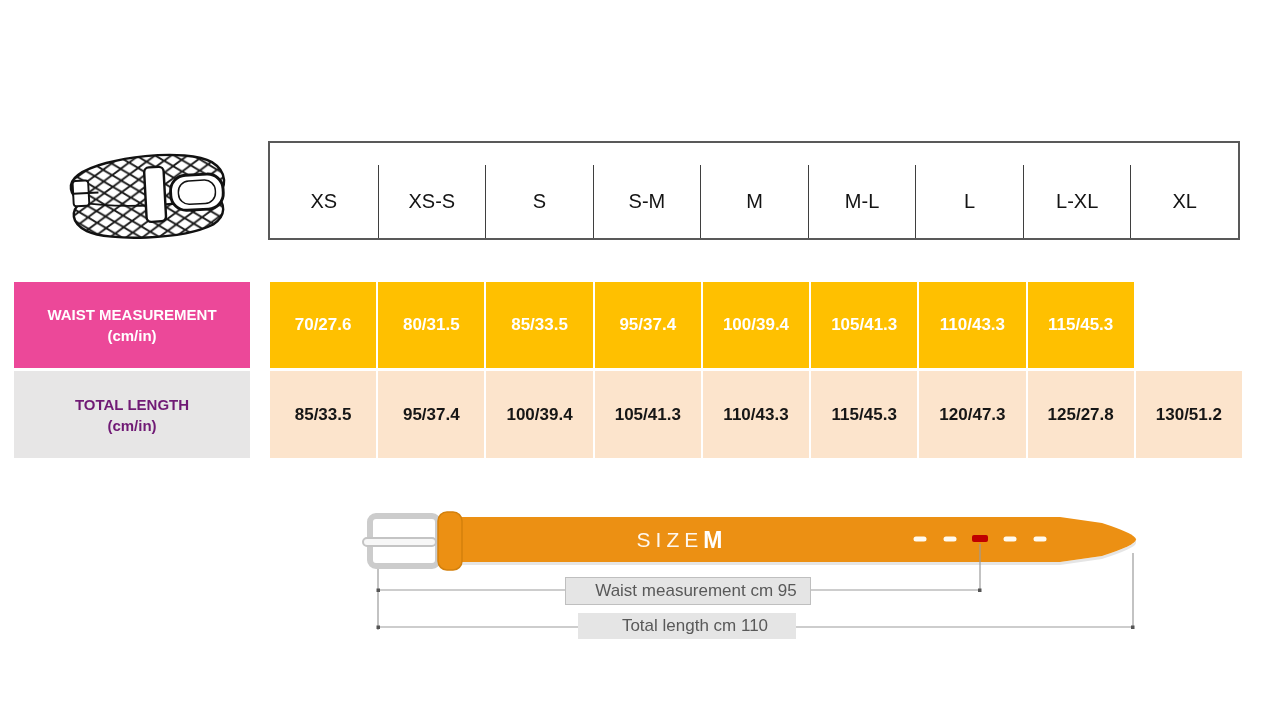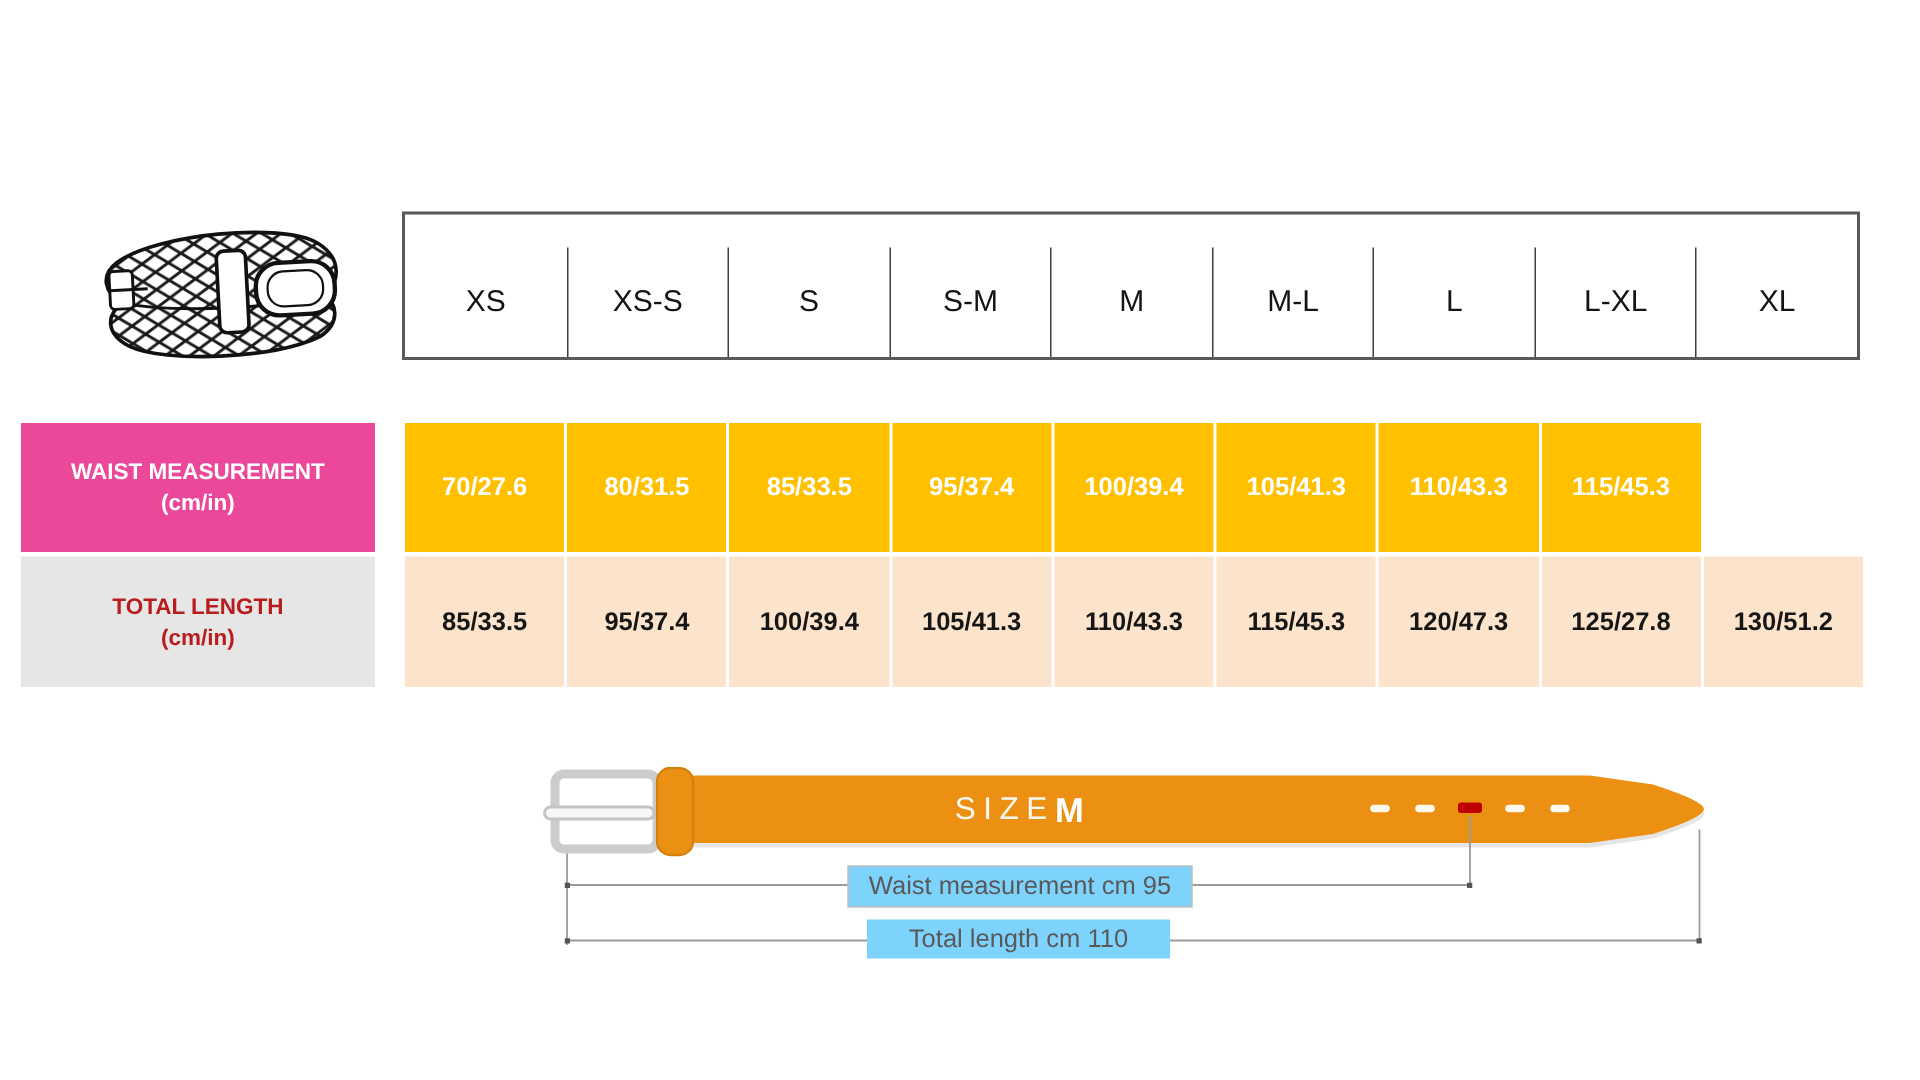--- a/index.html
+++ b/index.html
@@ -20,21 +20,21 @@
   }
   .hdr-cell:first-child { border-left:none; }
 
   
   .row-label {
     position:absolute; left:14px; width:236px;
     display:flex; flex-direction:column; align-items:center; justify-content:center;
     font-weight:bold; font-size:15px; line-height:1.4; text-align:center;
   }
   .row-label.waist  { top:282px; height:86px; background:#ec4899; color:#ffffff; }
-  .row-label.length { top:371px; height:87px; background:#E7E6E6; color:#b91c1c; }
+  .row-label.length { top:371px; height:87px; background:#E7E6E6; color:#701a75; }
 
   
   .data-row {
     position:absolute; left:270px; width:972px;
     display:grid; grid-template-columns:repeat(9,1fr); gap:2px;
   }
   .data-row.waist  { top:282px; height:86px; }
   .data-row.length { top:371px; height:87px; }
   .cell {
     display:flex; align-items:center; justify-content:center;
@@ -52,22 +52,22 @@
   .size-text {
     position:absolute; left:580px; top:526px; width:200px; height:28px; z-index:2;
     display:flex; align-items:center; justify-content:center; 
   }
   .size-text .size-word {
     font-size:21px; color:rgba(255,255,255,0.93); letter-spacing:5px; font-weight:400;
   }
   .size-text .size-letter { font-size:23px; font-weight:bold; color:#ffffff; letter-spacing:1px; }
 
   .caption {
-    position:absolute; z-index:2; background:#7dd3fc; color:#595959; font-size:17px;
-    display:flex; align-items:center; justify-content:center; white-space:nowrap;
+    position:absolute; z-index:2; background:#e5e5e5; color:#595959; font-size:17px;
+    display:flex; align-items:center; justify-content:center; white-space:nowrap;padding-left:16px;
   }
   .caption.waist  { left:565px; top:577px; width:228px; height:26px; border:1px solid #bfbfbf; }
   .caption.length { left:578px; top:613px; width:202px; height:26px; }
 </style>
 </head>
 <body>
 
 <div id="canvas">
 
   <svg class="belt-icon" viewBox="0 0 190 110">

